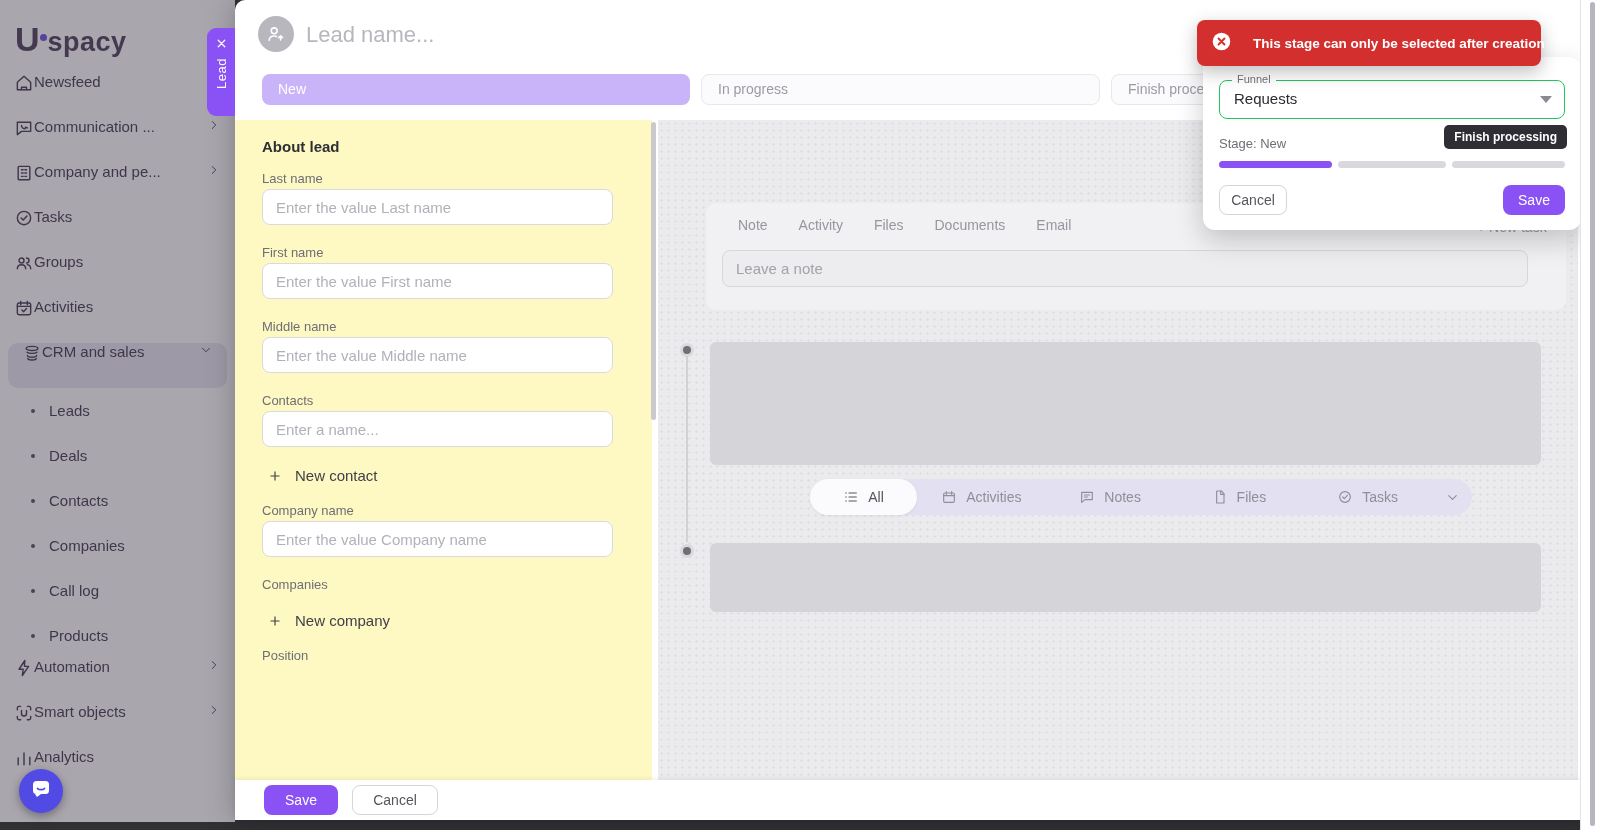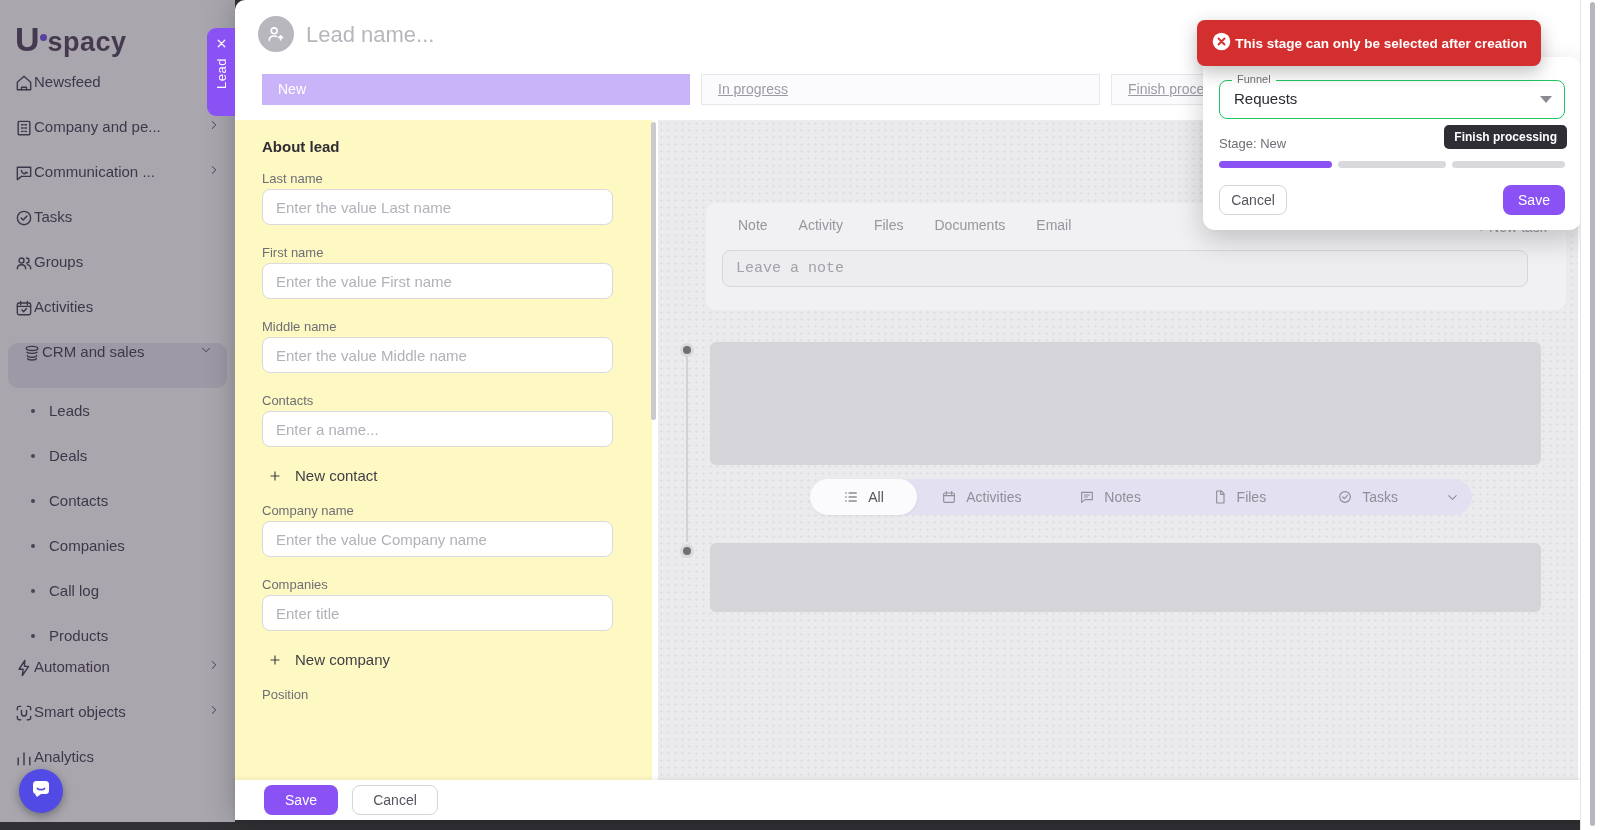--- a/index.html
+++ b/index.html
@@ -34,23 +34,23 @@
 
   .lead-tab { position:absolute; left:207px; top:28px; width:28px; height:88px; background:#8a52f4;
     border-radius:9px 0 0 9px; z-index:6; display:flex; flex-direction:column; align-items:center; padding-top:9px; gap:8px; }
   .lead-tab .lt-close { width:13px; height:13px; color:#ffffff; }
   .lead-tab .lt-label { color:#ffffff; font-size:13px; writing-mode:vertical-rl; transform:rotate(180deg); letter-spacing:0.5px; }
 
   .avatar { position:absolute; left:23px; top:16px; width:36px; height:36px; border-radius:50%; background:#b7b7bd;
     display:flex; align-items:center; justify-content:center; color:#ffffff; }
   .lead-title { position:absolute; left:71px; top:22px; font-size:22px; color:#b6b6bd; }
 
-  .stage-chip { position:absolute; top:74px; height:31px; border-radius:0; font-size:14px; line-height:29px; padding-left:16px; overflow:hidden; white-space:nowrap; }
+  .stage-chip { position:absolute; top:74px; height:31px; border-radius:8px; font-size:14px; line-height:29px; padding-left:16px; overflow:hidden; white-space:nowrap; }
   .stage-new { left:27px; width:428px; background:#c9b3f9; color:#ffffff; line-height:31px; }
-  .stage-plain { background:#fbfbfd; border:1px solid #e8e8ec; color:#9b9ba3;text-decoration:underline; }
+  .stage-plain { background:#fbfbfd; border:1px solid #e8e8ec; color:#9b9ba3; }
   .stage-inprogress { left:466px; width:399px; }
   .stage-finish { left:876px; width:436px; }
 
   
   .form-col { position:absolute; left:0; top:120px; width:417px; height:660px; background:#fef9c3; padding:18px 39px 10px 27px; overflow:hidden; }
   .section-title { font-size:15px; font-weight:bold; color:#2e2e34; margin-bottom:16px; }
   .field { margin-bottom:20px; }
   .field label { display:block; font-size:13px; color:#6e6e76; margin-bottom:3px; }
   .field input { width:351px; height:36px; background:#ffffff; border:1px solid #d9d9de; border-radius:8px;
     padding:0 13px; font-size:15px; color:#2e2e34; font-family:"Liberation Sans", sans-serif; outline:none; }
@@ -60,21 +60,21 @@
 
   .inner-scroll { position:absolute; left:416px; top:2px; width:5px; height:298px; background:#c9c9ce; border-radius:3px; }
 
   
   .right-pane { position:absolute; left:423px; top:120px; width:920px; height:660px; background:#ebebee;
     background-image:radial-gradient(rgba(110,110,135,0.10) 1px, transparent 1.2px); background-size:7px 7px; overflow:hidden; }
   .note-card { position:absolute; left:48px; top:83px; width:860px; height:107px; background:#f1f1f4; border-radius:10px; }
   .note-tabs { display:flex; gap:31px; padding:14px 0 0 32px; font-size:14px; color:#96969e; }
   .note-input { position:absolute; left:16px; top:47px; width:806px; height:37px; background:#ededf0;
     border:1px solid #d7d7db; border-radius:8px; padding:0 13px; font-size:15px; color:#a2a2aa;
-    font-family:Liberation Mono, monospace; outline:none; }
+    font-family:Liberation Sans, sans-serif; outline:none; }
   .note-input::placeholder { color:#a2a2aa; }
   .new-task { position:absolute; left:819px; top:99px; font-size:14px; color:#9a9aa2; z-index:1; }
 
   .tl-dot { position:absolute; left:22px; width:14px; height:14px; border-radius:50%; background:#6f6f75; border:3px solid #dadade; }
   .tl-line { position:absolute; left:28px; top:236px; width:2px; height:186px; background:#d2d2d6; }
   .skel { position:absolute; left:52px; width:831px; background:#d5d5d9; border-radius:6px; }
 
   .filter-bar { position:absolute; left:152px; top:359px; width:662px; height:36px; background:#e3e0f1; border-radius:18px;
     display:flex; align-items:center; }
   .pill-all { width:107px; height:36px; background:#fbfbfd; border-radius:18px; display:flex; align-items:center; justify-content:center;
@@ -87,21 +87,21 @@
   .footer { position:absolute; left:0; bottom:0; width:1365px; height:40px; background:#ffffff; box-shadow:0 -1px 5px rgba(0,0,0,0.08); }
   .btn { display:inline-flex; align-items:center; justify-content:center; border-radius:8px; font-size:14px; height:30px; cursor:pointer;
     font-family:"Liberation Sans", sans-serif; }
   .btn-primary { background:#8a52f4; color:#ffffff; border:none; }
   .btn-outline { background:#ffffff; color:#55555e; border:1px solid #d5d5da; }
   .footer .btn-primary { position:absolute; left:29px; top:5px; width:74px; }
   .footer .btn-outline { position:absolute; left:117px; top:5px; width:86px; }
 
   
   .toast { position:absolute; left:1197px; top:20px; width:344px; height:46px; background:#d32f2f; border-radius:8px; z-index:50;
-    display:flex; align-items:center; padding:0 14px; gap:3px; box-shadow:0 6px 18px rgba(0,0,0,0.25);justify-content:space-between; }
+    display:flex; align-items:center; padding:0 14px; gap:21px; box-shadow:0 6px 18px rgba(0,0,0,0.25);justify-content:space-between; }
   .toast-text { color:#ffffff; font-size:13.5px; font-weight:bold; white-space:nowrap; }
 
   
   .popover { position:absolute; left:1203px; top:57px; width:378px; height:173px; background:#ffffff; border-radius:12px; z-index:40;
     box-shadow:0 10px 28px rgba(0,0,0,0.20); }
   .sel { position:absolute; left:16px; top:23px; width:346px; height:39px; border:1px solid #22c55e; border-radius:8px; background:#ffffff; }
   .sel-label { position:absolute; left:12px; top:-8px; background:#ffffff; padding:0 5px; font-size:11px; color:#72727a; }
   .sel-value { position:absolute; left:14px; top:9px; font-size:15px; color:#2b2b31; }
   .sel-caret { position:absolute; right:12px; top:15px; width:0; height:0; border-left:6px solid transparent; border-right:6px solid transparent; border-top:7px solid #8a8a92; }
   .stage-line { position:absolute; left:16px; top:79px; font-size:13px; color:#6e6e76; }
@@ -137,40 +137,40 @@
               <path d="M4 11l8-7 8 7v9H4z"></path>
               <path d="M9 20v-3h6v3"></path>
             </svg>
           </span>
         <span class="nv-label">Newsfeed</span>
       </div>
 
       <div class="nav-item">
         <span class="nv-icon">
             <svg class="icon" viewBox="0 0 24 24" width="20" height="20">
-              <rect x="5" y="4" width="14" height="16" rx="1"></rect>
-              <path d="M9 8h2M13 8h2M9 12h2M13 12h2M9 16h2M13 16h2"></path>
-            </svg>
-          </span>
-        <span class="nv-label">Company and pe...</span>
+              <path d="M4 5h16v11H9l-5 4z"></path>
+              <path d="M9 9c0 2 2 4 4 4l1-2 2 1"></path>
+            </svg>
+          </span>
+        <span class="nv-label">Communication ...</span>
         <span class="nv-chev">
             <svg class="icon" viewBox="0 0 24 24" width="14" height="14">
               <path d="M9 6l6 6-6 6"></path>
             </svg>
           </span>
       </div>
 
       <div class="nav-item">
         <span class="nv-icon">
             <svg class="icon" viewBox="0 0 24 24" width="20" height="20">
-              <path d="M4 5h16v11H9l-5 4z"></path>
-              <path d="M9 9c0 2 2 4 4 4l1-2 2 1"></path>
-            </svg>
-          </span>
-        <span class="nv-label">Communication ...</span>
+              <rect x="5" y="4" width="14" height="16" rx="1"></rect>
+              <path d="M9 8h2M13 8h2M9 12h2M13 12h2M9 16h2M13 16h2"></path>
+            </svg>
+          </span>
+        <span class="nv-label">Company and pe...</span>
         <span class="nv-chev">
             <svg class="icon" viewBox="0 0 24 24" width="14" height="14">
               <path d="M9 6l6 6-6 6"></path>
             </svg>
           </span>
       </div>
 
       <div class="nav-item">
         <span class="nv-icon">
             <svg class="icon" viewBox="0 0 24 24" width="20" height="20">
@@ -337,21 +337,20 @@
           </span>
         <span>New contact</span>
       </div>
 
       <div class="field">
         <label>Company name</label>
         <input placeholder="Enter the value Company name" style="">
       </div>
       <div class="field">
         <label>Companies</label>
-        <input placeholder="Enter title" style="">
       </div>
 
       <div class="link-row">
         <span class="plus">
             <svg class="icon" viewBox="0 0 24 24" width="14" height="14" style="stroke-width:2;">
               <path d="M12 5v14M5 12h14"></path>
             </svg>
           </span>
         <span>New company</span>
       </div>

